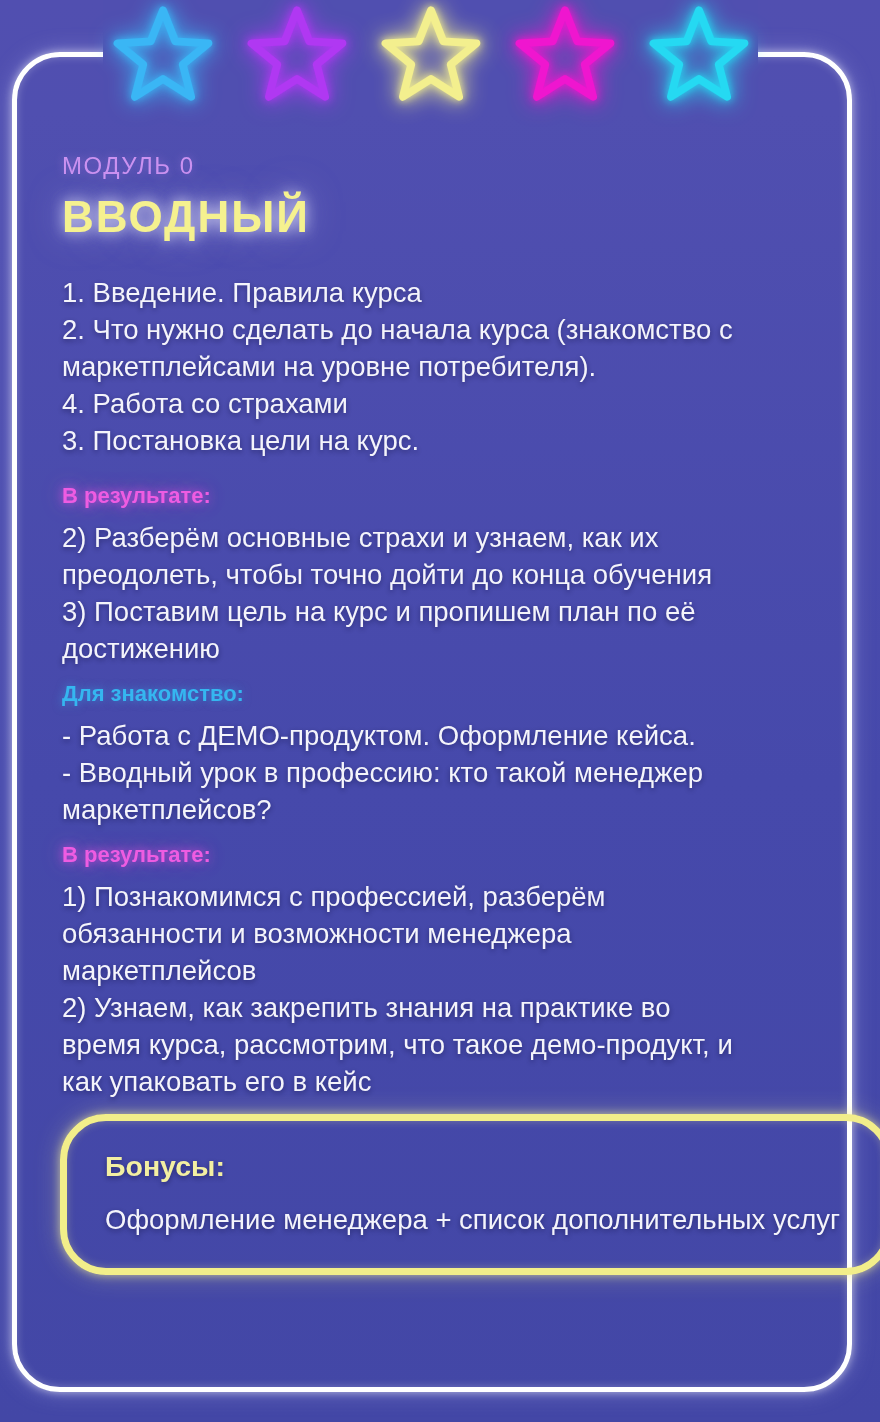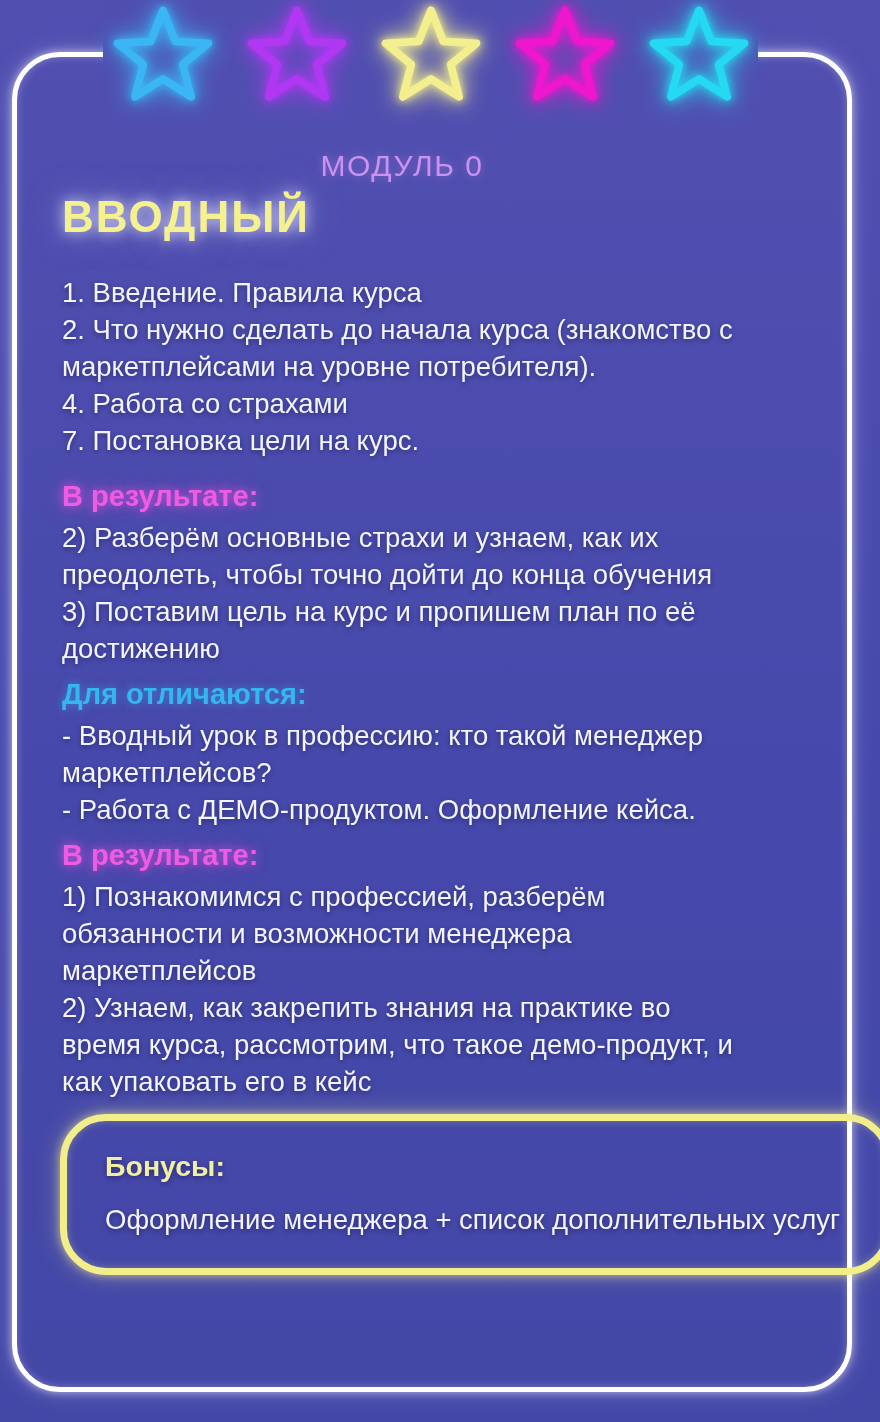--- a/index.html
+++ b/index.html
@@ -50,43 +50,42 @@
     position:absolute;
     left:62px;top:148px;
     width:680px;
     color:#f4f4fb;
     font-size:27.5px;
     line-height:37px;
   }
   .content p{margin:0;text-shadow:0 2px 5px rgba(10,10,50,.45);}
   .module-label{
     color:#cb92f0;
-    font-size:30px;
+    font-size:24px;
     font-weight:500;
     letter-spacing:1.5px;
     line-height:36px;
     margin-bottom:4px;
     text-shadow:0 0 10px rgba(203,146,240,.45);
-    text-align:center;
   }
   .module-title{
     margin:0 0 28px 0;
     color:#f5f18f;
     font-size:44px;
     font-weight:800;
     letter-spacing:2px;
     line-height:58px;
     text-shadow:0 0 14px rgba(240,240,255,.85),0 0 34px rgba(205,200,255,.5);
   }
   .lessons{margin-top:0;}
   .sec{margin-top:18px;}
   .sec.tight{margin-top:8px;}
   .sec h2{
     margin:0 0 4px 0;
-    font-size:29px;
+    font-size:22px;
     font-weight:600;
     line-height:38px;
   }
   .h-pink{
     color:#ee5ce2;
     text-shadow:0 0 10px rgba(244,80,230,.75),0 0 22px rgba(244,80,230,.4);
   }
   .h-cyan{
     color:#35b6f0;
     text-shadow:0 0 10px rgba(60,190,245,.5);
@@ -137,33 +136,33 @@
 
   <div class="content">
 
     <div class="module-label">МОДУЛЬ 0</div>
     <h1 class="module-title">ВВОДНЫЙ</h1>
 
     <div class="lessons">
       <p>1. Введение. Правила курса</p>
       <p>2. Что нужно сделать до начала курса (знакомство с маркетплейсами на уровне потребителя).</p>
       <p>4. Работа со страхами</p>
-      <p>7. Постановка цели на курс.</p>
+      <p>3. Постановка цели на курс.</p>
     </div>
 
     <div class="sec">
       <h2 class="h-pink">В результате:</h2>
       <p>2) Разберём основные страхи и узнаем, как их преодолеть, чтобы точно дойти до конца обучения</p>
       <p>3) Поставим цель на курс и пропишем план по её достижению</p>
     </div>
 
     <div class="sec tight">
-      <h2 class="h-cyan">Для отличаются:</h2>
+      <h2 class="h-cyan">Для знакомство:</h2>
+      <p>- Работа с ДЕМО-продуктом. Оформление кейса.</p>
       <p>- Вводный урок в профессию: кто такой менеджер маркетплейсов?</p>
-      <p>- Работа с ДЕМО-продуктом. Оформление кейса.</p>
     </div>
 
     <div class="sec tight">
       <h2 class="h-pink">В результате:</h2>
       <p>1) Познакомимся с профессией, разберём обязанности и возможности менеджера маркетплейсов</p>
       <p>2) Узнаем, как закрепить знания на практике во время курса, рассмотрим, что такое демо-продукт, и как упаковать его в кейс</p>
     </div>
 
     <div class="bonus-box">
       <h2>Бонусы:</h2>

